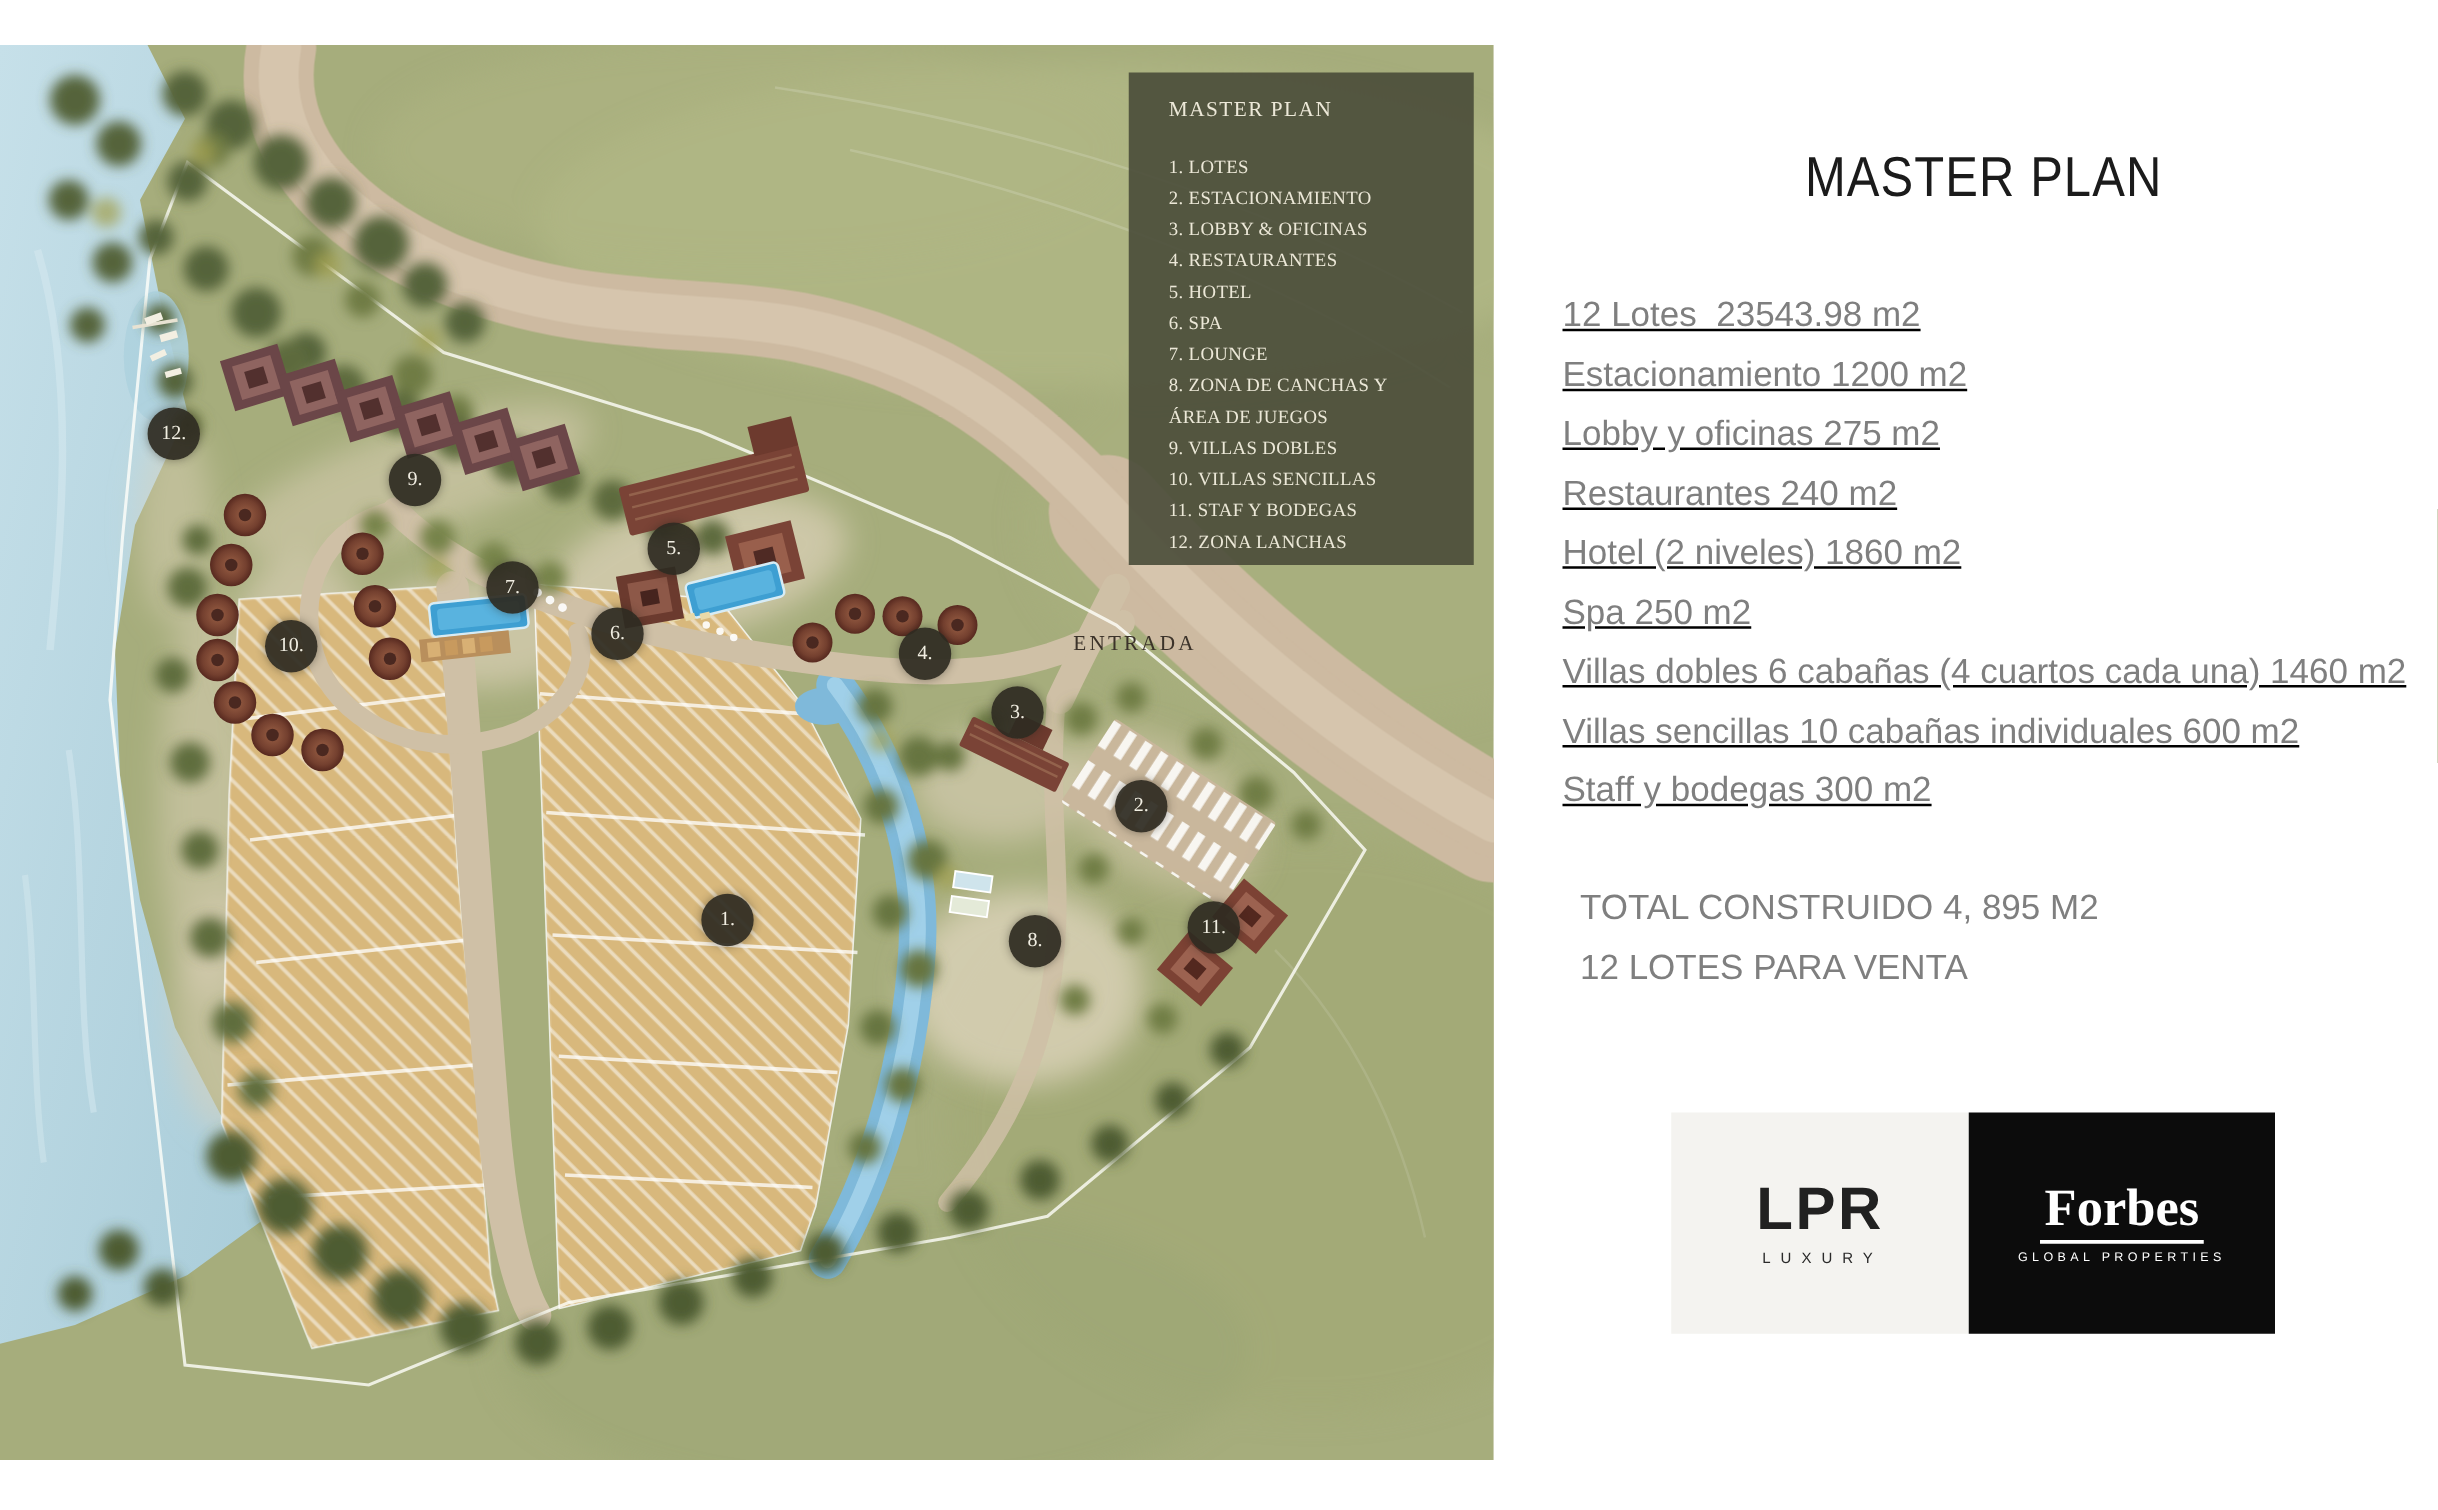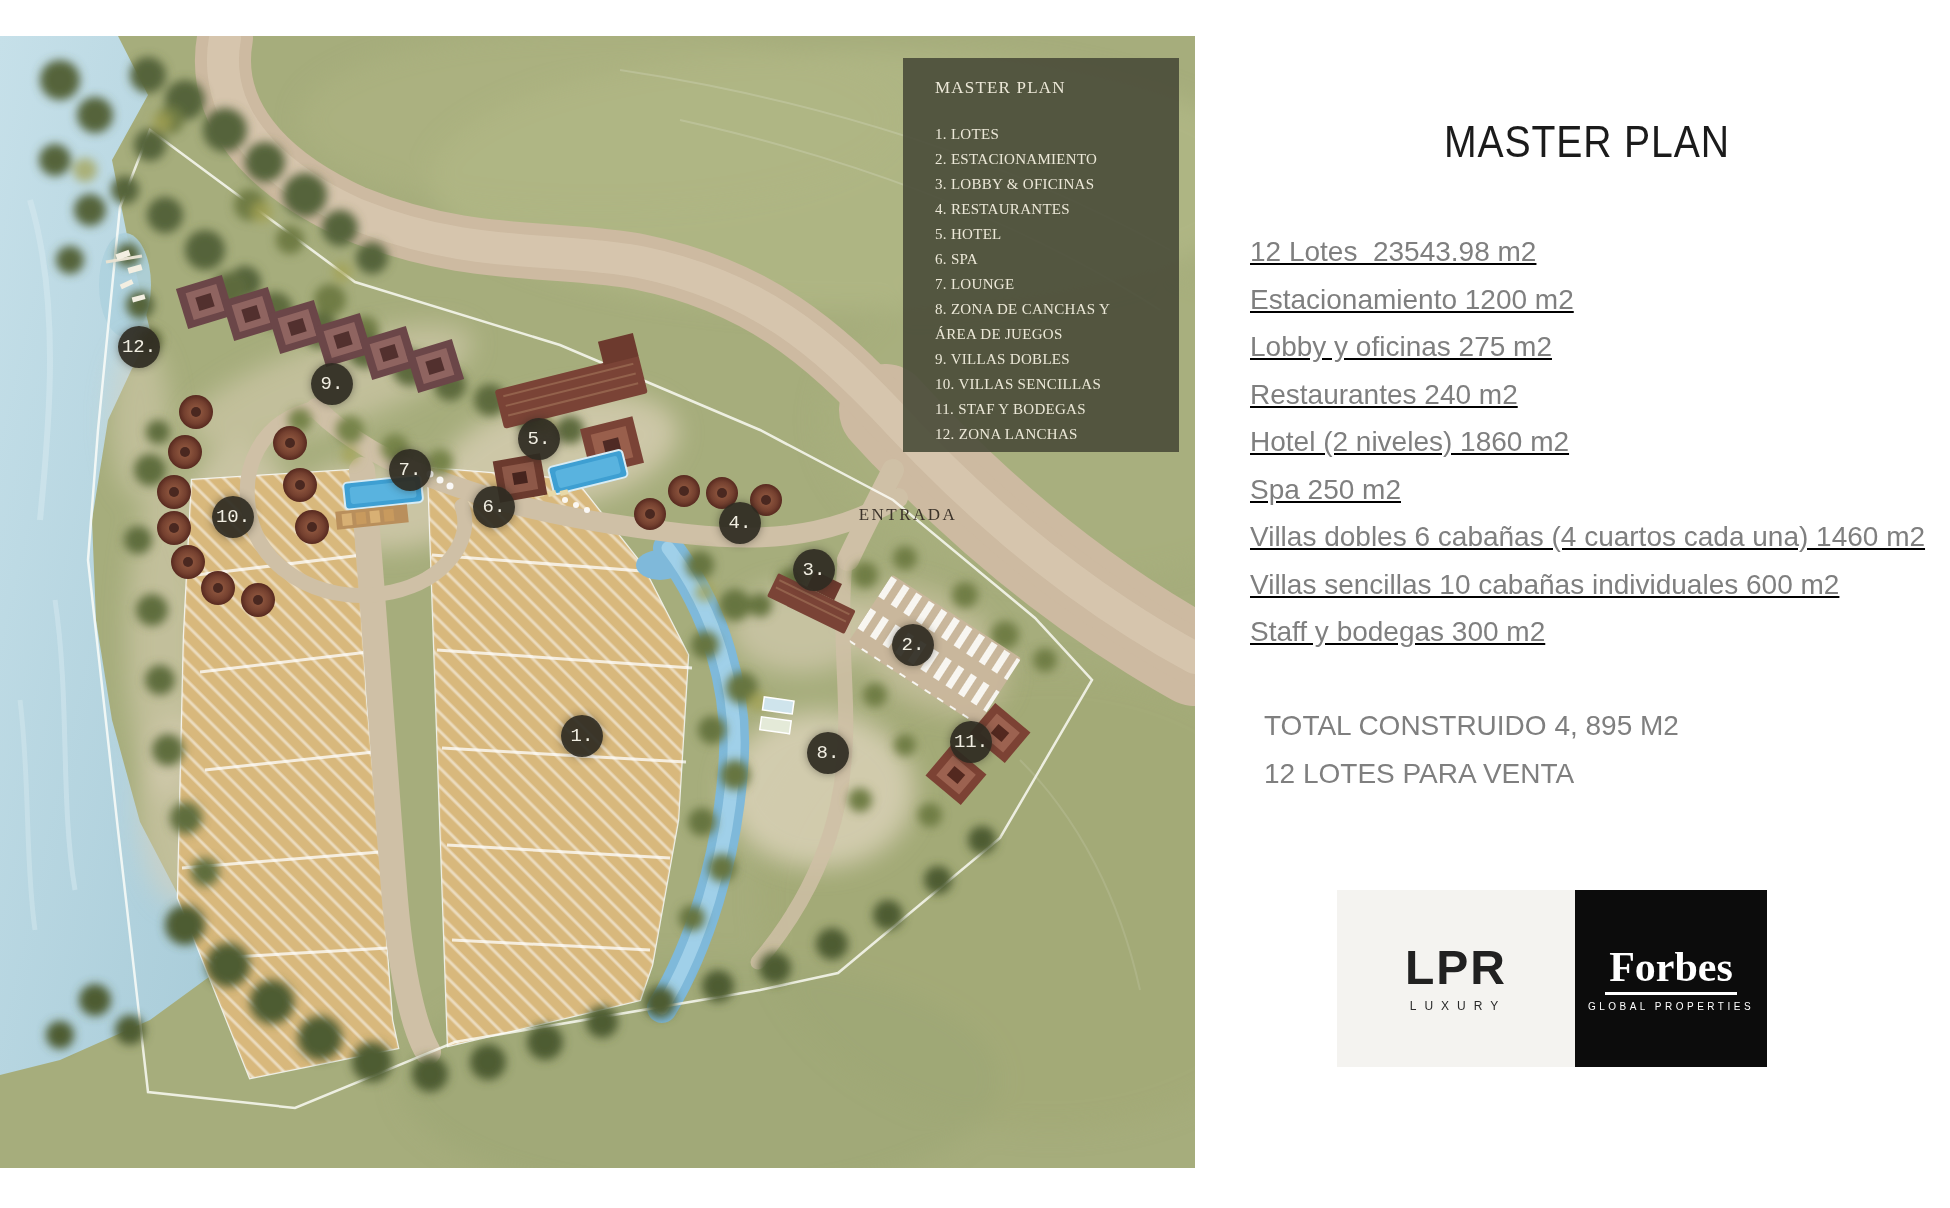--- a/index.html
+++ b/index.html
@@ -16,21 +16,21 @@
     background:rgba(73,75,57,.9);box-sizing:border-box;
     padding:20px 40px 0 32px;color:#ece8d8;
     font-family:"Liberation Serif",serif;
   }
   .legend-title{font-size:17px;letter-spacing:1.2px;margin-bottom:24px;}
   .legend-item{font-size:15px;letter-spacing:.3px;line-height:25px;}
   
   .marker{
     position:absolute;width:42px;height:42px;border-radius:50%;
     background:rgba(46,43,33,.93);color:#f1eee2;
-    font-family:Liberation Mono, monospace;font-size:19px;
+    font-family:Liberation Serif, serif;font-size:16px;
     display:flex;align-items:center;justify-content:center;
     box-shadow:0 0 8px rgba(40,38,28,.45);
   }
   
   .p-title{
     position:absolute;left:1444px;top:116px;
     font-size:45px;color:#1b1b1b;letter-spacing:1px;white-space:nowrap;
     transform:scaleX(.87);transform-origin:left top;
   }
   .p-lines{position:absolute;left:1250px;top:228px;width:712px;text-decoration:underline;}
@@ -39,21 +39,21 @@
   .p-total{font-size:28px;line-height:48px;color:#7f7f7f;white-space:nowrap;}
   
   .logo-row{position:absolute;left:1337px;top:890px;height:177px;display:flex;}
   .lpr{
     width:238px;height:177px;background:#f4f3f0;
     display:flex;flex-direction:column;align-items:center;justify-content:center;
   }
   .lpr-name{font-size:48px;font-weight:700;letter-spacing:2px;color:#212121;line-height:1;}
   .lpr-sub{font-size:12px;letter-spacing:8px;color:#2a2a2a;margin-top:7px;text-indent:4px;}
   .forbes{
-    width:192px;height:177px;background:#0c0c0c;color:#ffffff;
+    width:245px;height:177px;background:#0c0c0c;color:#ffffff;
     display:flex;flex-direction:column;align-items:center;justify-content:center;
   }
   .forbes-name{
     font-family:"Liberation Serif",serif;font-weight:700;font-size:42px;line-height:1;
     border-bottom:3px solid #ffffff;padding:0 4px 4px 4px;
   }
   .forbes-sub{font-size:10px;letter-spacing:3.5px;margin-top:6px;}
 </style>
 </head>
 <body>

